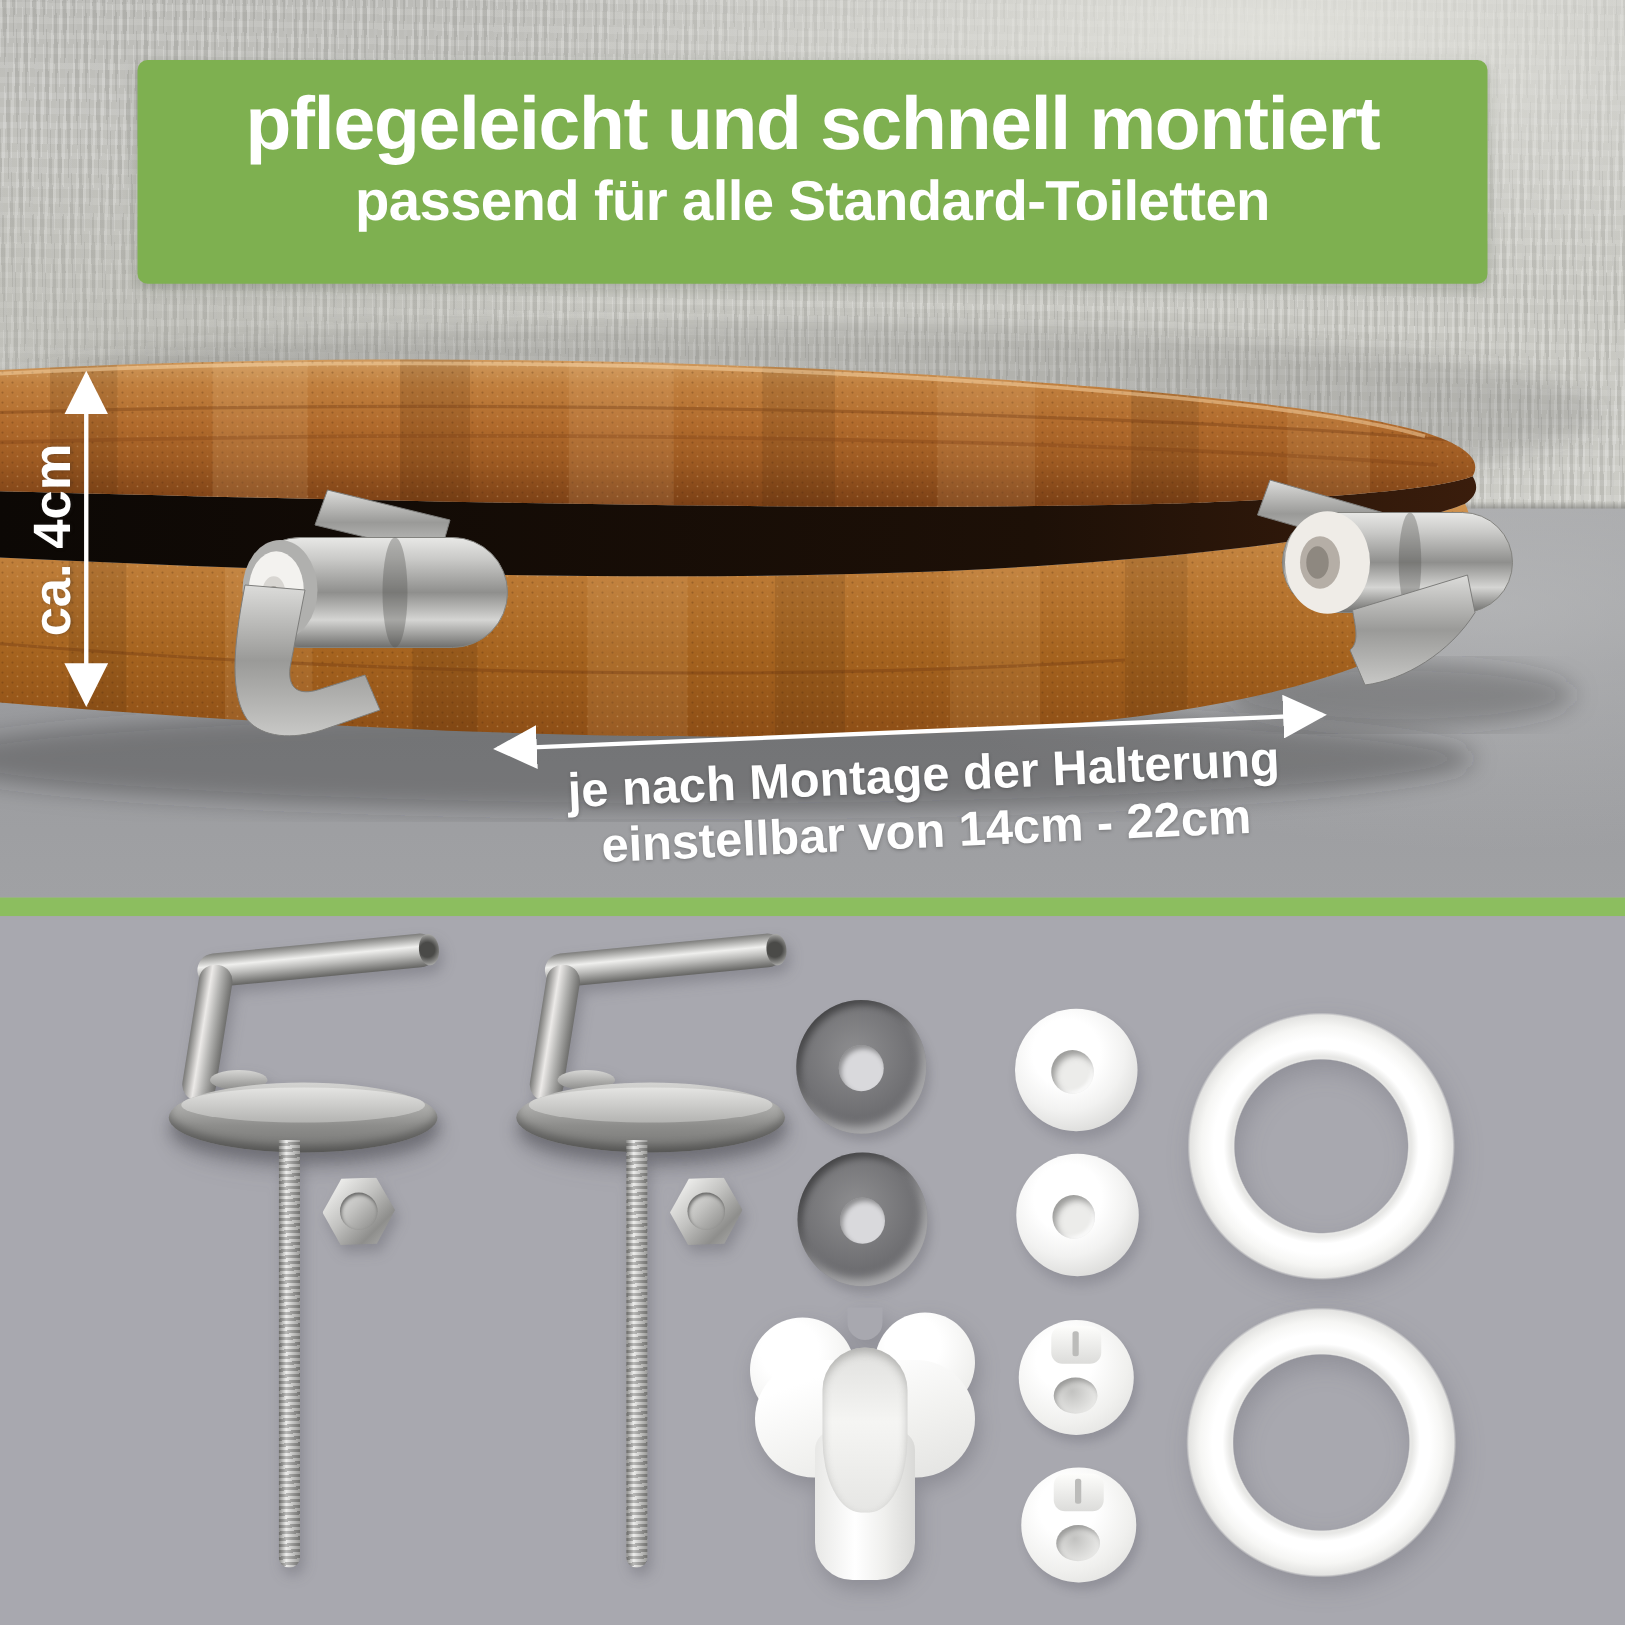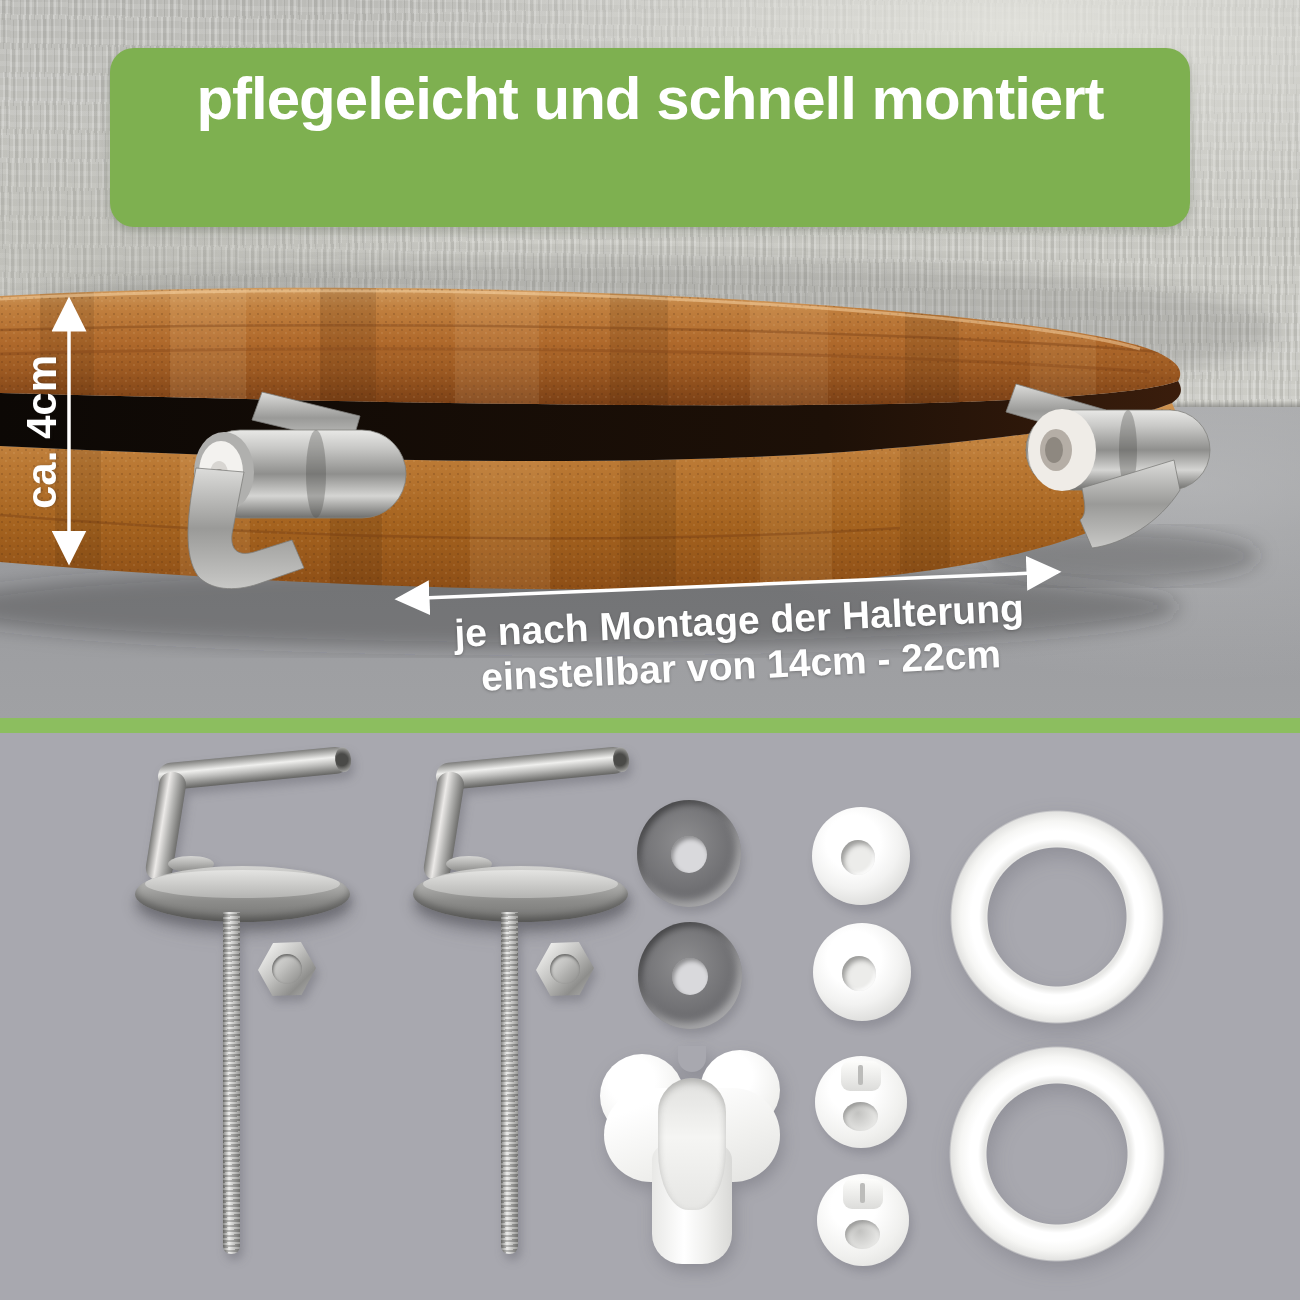--- a/index.html
+++ b/index.html
@@ -25,21 +25,21 @@
   .floor{
     position:absolute;left:0;top:407px;width:1300px;height:311px;
     background:
       radial-gradient(700px 280px at 92% 25%, rgba(195,196,197,0.55), rgba(195,196,197,0) 70%),
       linear-gradient(180deg,#a3a4a6,#999a9d 40%,#a0a1a4);
   }
   .seat-svg{position:absolute;left:0;top:0;}
   
   .banner{
     position:absolute;left:110px;top:48px;width:1080px;height:179px;
-    background:#7eb050;border-radius:24px;text-align:center;color:#ffffff;
+    background:#7eb050;border-radius:8px;text-align:center;color:#ffffff;
     box-shadow:0 4px 10px rgba(60,70,50,0.25);
   }
   .banner-title{display:block;margin-top:16px;font-size:60px;font-weight:bold;letter-spacing:-1px;line-height:1.15;}
   .banner-sub{display:block;margin-top:2px;font-size:45px;font-weight:bold;letter-spacing:-0.5px;}
   .v-label{
     position:absolute;left:-94px;top:404px;width:280px;height:56px;
     transform:rotate(-90deg);text-align:center;color:#fff;font-size:42px;font-weight:bold;
     text-shadow:0 1px 3px rgba(40,40,40,0.35);
   }
   .h-label{
@@ -275,20 +275,21 @@
 
     <div class="v-label">ca. 4cm</div>
     <div class="h-label">
       <div>je nach Montage der Halterung</div>
       <div>einstellbar von 14cm - 22cm</div>
     </div>
   </div>
 
   <div class="banner">
     <span class="banner-title">pflegeleicht und schnell montiert</span>
+    <span class="banner-sub">passend für alle Standard-Toiletten</span>
   </div>
 
   <div class="divider"></div>
 
   <div class="parts">
 
     <div class="part bolt" style="left:130px;top:15px;">
       <div class="bolt-arm"></div>
       <div class="bolt-vert"></div>
       <div class="bolt-collar"></div>

